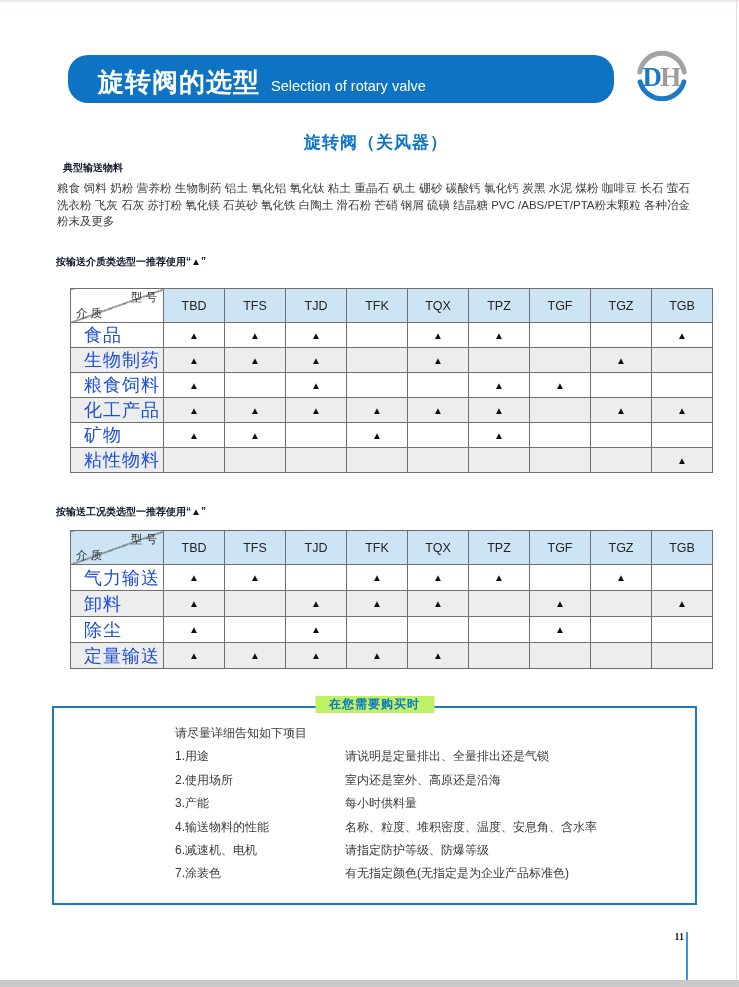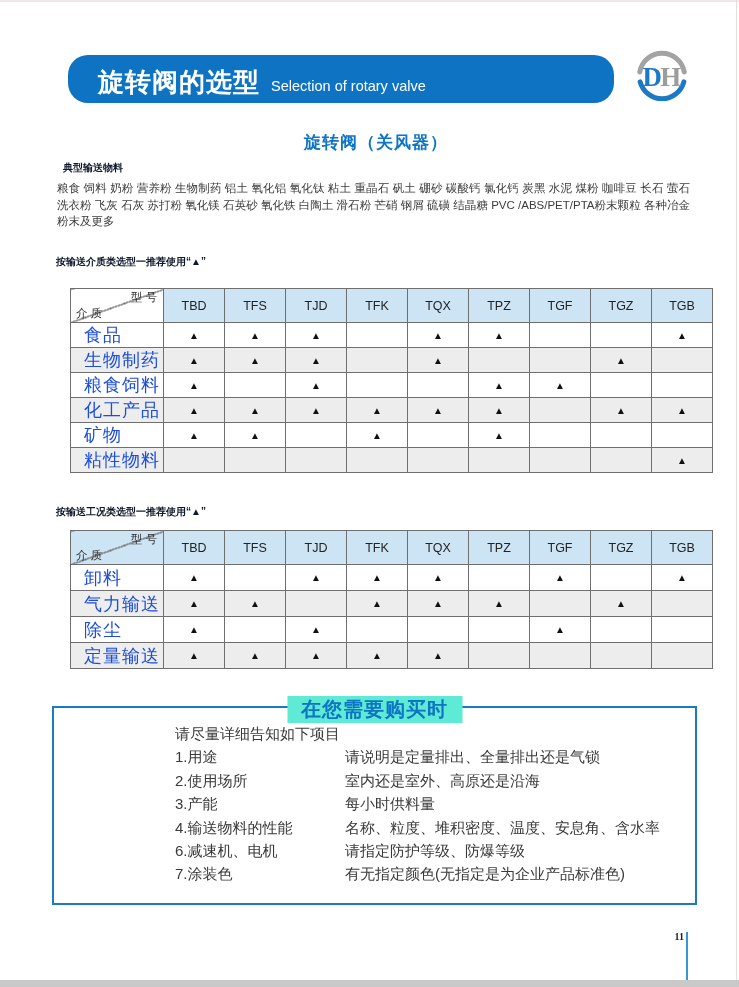--- a/index.html
+++ b/index.html
@@ -72,25 +72,25 @@
   th.corner .c-top    { position:absolute; right:6px; top:1px;  font-size:11.5px; color:#2e2e2e; }
   th.corner .c-bottom { position:absolute; left:5px; bottom:1px; font-size:11.5px; color:#2e2e2e; }
 
   
   .purchase-box {
     position:absolute; left:52px; top:706px; width:645px; height:199px;
     border:2px solid #1b7ac3;
   }
   .purchase-title {
     position:absolute; left:50%; top:-12px; transform:translateX(-50%);
-    background:#5eead4; padding:0 14px; white-space:nowrap;
-    color:#0e74c4; font-weight:bold; font-size:20px; letter-spacing:1px;
+    background:#bef264; padding:0 14px; white-space:nowrap;
+    color:#0e74c4; font-weight:bold; font-size:12px; letter-spacing:1px;
   }
   .purchase-body { padding:14px 10px 0 121px; }
-  .p-row { display:flex; line-height:23.4px; font-size:15px; color:#3a3a3a; }
+  .p-row { display:flex; line-height:23.4px; font-size:12px; color:#3a3a3a; }
   .p-row .p-label { width:170px; flex:none; }
   .p-row .p-desc  { flex:1; }
 
   
   .pageno { position:absolute; left:660px; top:931px; width:24px; text-align:right;
             font-family:"Liberation Serif", serif; font-weight:bold; font-size:10px; color:#1c1c1c; }
   .pageno-line { position:absolute; left:686px; top:932px; width:2px; height:49px; background:#3a96d2; }
 </style>
 </head>
 <body>
@@ -248,42 +248,42 @@
         <th>TFK</th>
         <th>TQX</th>
         <th>TPZ</th>
         <th>TGF</th>
         <th>TGZ</th>
         <th>TGB</th>
       </tr>
     </thead>
     <tbody>
       <tr>
+        <td class="row-label">气力输送</td>
+        <td class="mark-cell">▲</td>
+        <td class="mark-cell">▲</td>
+        <td class="mark-cell"></td>
+        <td class="mark-cell">▲</td>
+        <td class="mark-cell">▲</td>
+        <td class="mark-cell">▲</td>
+        <td class="mark-cell"></td>
+        <td class="mark-cell">▲</td>
+        <td class="mark-cell"></td>
+      </tr>
+      <tr>
         <td class="row-label">卸料</td>
         <td class="mark-cell">▲</td>
         <td class="mark-cell"></td>
         <td class="mark-cell">▲</td>
         <td class="mark-cell">▲</td>
         <td class="mark-cell">▲</td>
         <td class="mark-cell"></td>
         <td class="mark-cell">▲</td>
         <td class="mark-cell"></td>
         <td class="mark-cell">▲</td>
-      </tr>
-      <tr>
-        <td class="row-label">气力输送</td>
-        <td class="mark-cell">▲</td>
-        <td class="mark-cell">▲</td>
-        <td class="mark-cell"></td>
-        <td class="mark-cell">▲</td>
-        <td class="mark-cell">▲</td>
-        <td class="mark-cell">▲</td>
-        <td class="mark-cell"></td>
-        <td class="mark-cell">▲</td>
-        <td class="mark-cell"></td>
       </tr>
       <tr>
         <td class="row-label">除尘</td>
         <td class="mark-cell">▲</td>
         <td class="mark-cell"></td>
         <td class="mark-cell">▲</td>
         <td class="mark-cell"></td>
         <td class="mark-cell"></td>
         <td class="mark-cell"></td>
         <td class="mark-cell">▲</td>

